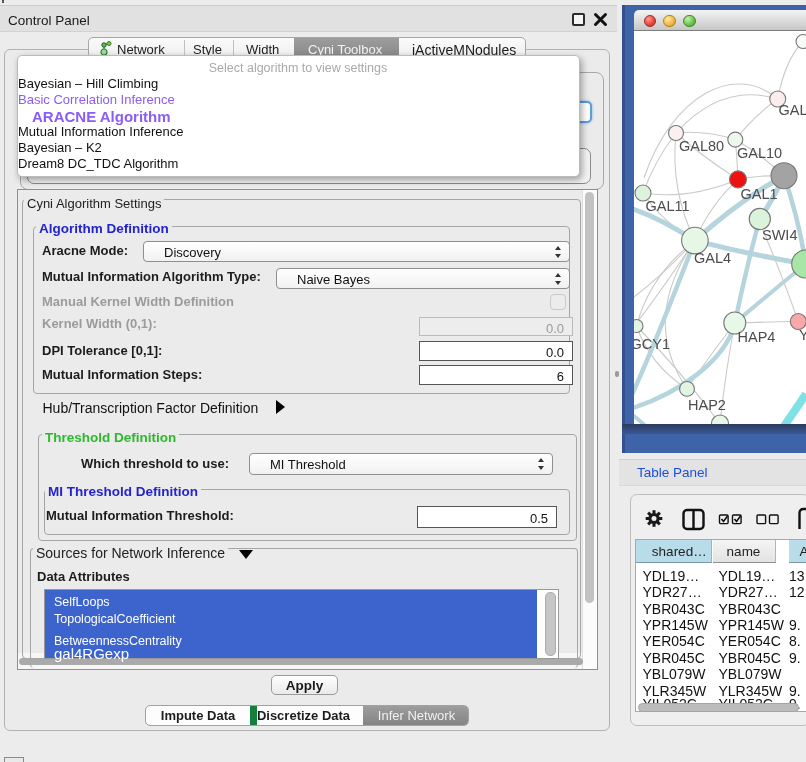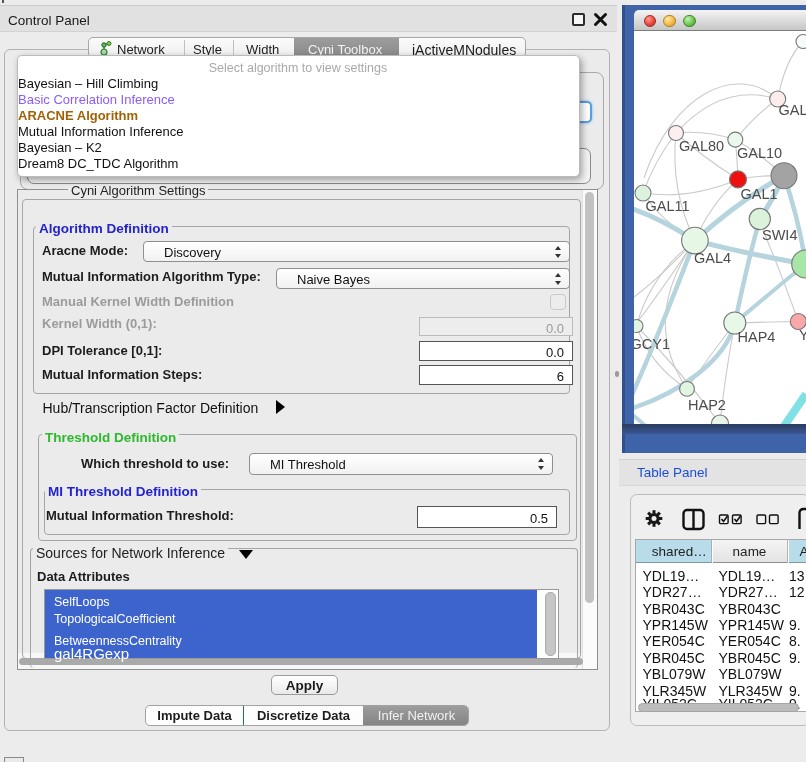--- a/index.html
+++ b/index.html
@@ -40,21 +40,21 @@
 
   <div class="abs" style="left:17px;top:189px;width:581px;height:481px;border:1px solid #8f8f8f;background:#ebebeb;"></div>
 
   <div class="abs" style="left:582px;top:190px;width:15px;height:479px;background:#fbfbfb;border-left:1px solid #e0e0e0;"></div>
   <div class="abs" style="left:585px;top:192px;width:8.5px;height:411px;background:#c2c2c2;border-radius:4.5px;"></div>
 
   <div class="abs" style="left:18px;top:653px;width:564px;height:16px;background:#f7f7f7;"></div>
   <div class="abs" style="left:19px;top:658px;width:564px;height:7px;background:#aaaaaa;border-radius:3.5px;"></div>
 
   <div class="groupbox" style="left:22px;top:199px;width:559px;height:460px;border-radius:4px;"></div>
-  <div class="gtitle" style="left:24px;top:184px;font-size:13px;color:#222;margin-left:44px;">Cyni Algorithm Settings</div>
+  <div class="gtitle" style="left:24px;top:197px;font-size:13px;color:#222;">Cyni Algorithm Settings</div>
 
   <div class="groupbox" style="left:33px;top:226px;width:537px;height:168px;border-radius:4px;"></div>
   <div class="gtitle b" style="left:36px;top:221.5px;font-size:13.5px;color:#2323cf;">Algorithm Definition</div>
 
   <div class="lbl b" style="left:42px;top:244px;font-size:13px;color:#1c1c1c;">Aracne Mode:</div>
   <div class="combo" style="left:143px;top:241px;width:427px;height:21px;">
       <span class="ct">Discovery</span>
       <span class="carrows"></span>
     </div>
 
@@ -112,21 +112,21 @@
   <div class="lbl" style="left:54px;top:613px;font-size:12.5px;color:#fff;">TopologicalCoefficient</div>
   <div class="lbl" style="left:54px;top:635px;font-size:12.5px;color:#fff;">BetweennessCentrality</div>
   <div class="lbl" style="left:54px;top:646px;font-size:15px;color:#fff;">gal4RGexp</div>
   <div class="abs" style="left:545px;top:592px;width:11px;height:64px;background:#c6c6c6;border:1px solid #adadad;border-radius:5px;"></div>
 
   <div class="abs" style="left:271px;top:675px;width:67px;height:20px;border:1px solid #9a9a9a;border-radius:5px;background:linear-gradient(#ffffff,#e9e9e9);text-align:center;">
     <span style="font-size:13.5px;font-weight:bold;color:#1a1a1a;line-height:19px;">Apply</span>
   </div>
 
   <div class="abs" style="left:145px;top:705px;width:324px;height:21px;border:1px solid #a2a2a2;border-radius:5px;background:#fdfdfd;overflow:hidden;">
-    <div class="abs" style="left:0;top:0;width:98px;height:21px;border-right:1px solid #15803d;text-align:center;"><span style="font-size:13px;font-weight:bold;color:#1c1c1c;line-height:20px;">Impute Data</span></div>
+    <div class="abs" style="left:0;top:0;width:111px;height:21px;border-right:7px solid #15803d;text-align:center;"><span style="font-size:13px;font-weight:bold;color:#1c1c1c;line-height:20px;">Impute Data</span></div>
     <div class="abs" style="left:98px;top:0;width:119px;height:21px;text-align:center;"><span style="font-size:13px;font-weight:bold;color:#1c1c1c;line-height:20px;">Discretize Data</span></div>
     <div class="abs" style="left:217px;top:0;width:107px;height:21px;background:linear-gradient(#9d9d9d,#828282);text-align:center;"><span style="font-size:13px;color:#f2f2f2;line-height:20px;">Infer Network</span></div>
   </div>
 
   <div class="abs" style="left:88px;top:37px;width:438px;height:21px;border:1px solid #a6a6a6;border-radius:5px;background:linear-gradient(#fbfbfb,#eeeeee);overflow:hidden;">
     <div class="abs" style="left:0;top:0;width:95px;height:21px;"></div>
     <svg class="abs" style="left:11px;top:3px;" width="12" height="15">
       <line x1="4" y1="4" x2="9" y2="2" stroke="#2e7d32" stroke-width="1.2"></line>
       <line x1="4" y1="4" x2="4" y2="10" stroke="#2e7d32" stroke-width="1.2"></line>
       <circle cx="9" cy="2.5" r="2" fill="#8bc34a" stroke="#2e7d32" stroke-width="1"></circle>
@@ -140,21 +140,21 @@
     <div class="lbl" style="left:157px;top:4.5px;font-size:13px;color:#222;">Width</div>
     <div class="abs" style="left:205px;top:0;width:105px;height:21px;background:linear-gradient(#9d9d9d,#868686);"></div>
     <div class="lbl" style="left:219px;top:4.5px;font-size:13px;color:#f4f4f4;">Cyni Toolbox</div>
     <div class="lbl" style="left:323px;top:4.5px;font-size:14px;color:#1c1c1c;">jActiveMNodules</div>
   </div>
 
   <div class="abs" style="left:17px;top:55px;width:563px;height:122px;background:#fff;border:1px solid #bbb;border-radius:5px;box-shadow:2px 3px 7px rgba(0,0,0,0.35);"></div>
   <div class="lbl" style="left:298px;top:62px;transform:translateX(-50%);font-size:12.5px;color:#a9a9a9;">Select algorithm to view settings</div>
   <div class="lbl" style="left:18px;top:77px;font-size:13px;color:#111;">Bayesian – Hill Climbing</div>
   <div class="lbl" style="left:18px;top:93px;font-size:13px;color:#8b5cf6;">Basic Correlation Inference</div>
-  <div class="lbl b" style="left:18px;top:109px;font-size:13px;color:#a16207;">ARACNE Algorithm</div>
+  <div class="lbl b" style="left:32px;top:109px;font-size:15px;color:#8b5cf6;">ARACNE Algorithm</div>
   <div class="lbl" style="left:18px;top:125px;font-size:13px;color:#111;">Mutual Information Inference</div>
   <div class="lbl" style="left:18px;top:141px;font-size:13px;color:#111;">Bayesian – K2</div>
   <div class="lbl" style="left:18px;top:157px;font-size:13px;color:#111;">Dream8 DC_TDC Algorithm</div>
 
   <div class="abs" style="left:4px;top:757px;width:20px;height:16px;border:1.5px solid #8a8a8a;background:#e9e9e9;"></div>
 </div>
 
 <div class="abs" style="left:615px;top:371px;width:4px;height:6px;background:#9a9a9a;border-radius:2px;"></div>
 
 <div class="abs" style="left:622px;top:5px;width:184px;height:448px;background:#3e63a8;">
@@ -275,21 +275,21 @@
       <rect x="126" y="20" width="8.6" height="8.6" rx="1"></rect>
       <rect x="138.5" y="20" width="8.6" height="8.6" rx="1"></rect>
     </g>
 
     <path d="M168.5 34 l0 -16 q0 -4 4 -4 l10 0" fill="none" stroke="#111" stroke-width="2.4"></path>
   </svg>
 
   <div class="abs" style="left:4px;top:44px;width:176px;height:173px;background:#fff;border:1px solid #a8a8a8;border-right:none;">
 
     <div class="abs" style="left:0;top:0;width:75.5px;height:23px;background:#b9dcea;border-right:1px solid #9ab4c0;border-bottom:1px solid #7d99a6;text-align:center;padding-left:12px;"><span style="font-size:13.5px;color:#222;line-height:23px;">shared…</span></div>
-    <div class="abs" style="left:76.5px;top:0;width:75px;height:23px;background:linear-gradient(#f4f4f4,#e3e3e3);border-right:1px solid #b5b5b5;border-bottom:1px solid #8f8f8f;text-align:center;padding-left:0;"><span style="font-size:13.5px;color:#222;line-height:23px;">name</span></div>
+    <div class="abs" style="left:76.5px;top:0;width:63px;height:23px;background:linear-gradient(#f4f4f4,#e3e3e3);border-right:1px solid #b5b5b5;border-bottom:1px solid #8f8f8f;text-align:center;padding-left:0;"><span style="font-size:13.5px;color:#222;line-height:23px;">name</span></div>
     <div class="abs" style="left:152.5px;top:0;width:24px;height:23px;background:#b9dcea;border-bottom:1px solid #7d99a6;"><span style="font-size:13.5px;color:#222;line-height:23px;padding-left:11px;">A</span></div>
 
     <div class="abs" style="left:0;top:23px;width:176px;height:149px;overflow:hidden;font-size:14px;color:#111;">
       <div class="lbl" style="left:6.5px;top:5.5px;">YDL19…</div>
         <div class="lbl" style="left:82.5px;top:5.5px;">YDL19…</div>
         <div class="lbl" style="left:153px;top:5.5px;">13</div>
       <div class="lbl" style="left:6.5px;top:22px;">YDR27…</div>
         <div class="lbl" style="left:82.5px;top:22px;">YDR27…</div>
         <div class="lbl" style="left:153px;top:22px;">12</div>
       <div class="lbl" style="left:6.5px;top:38.5px;">YBR043C</div>

